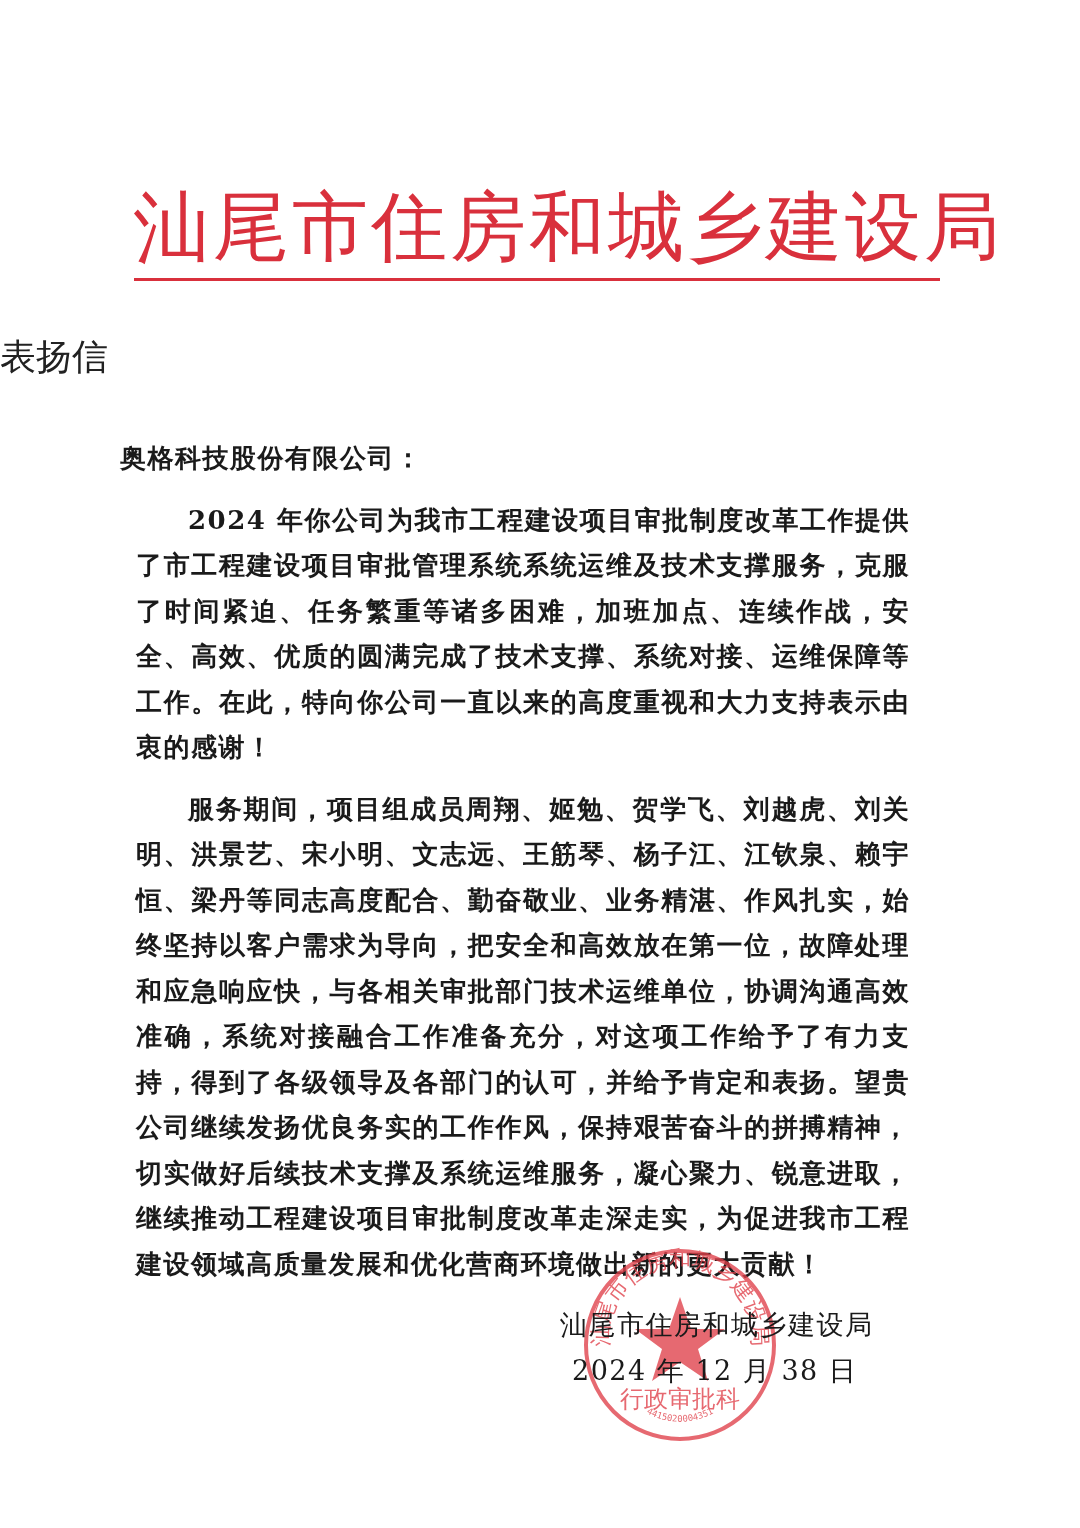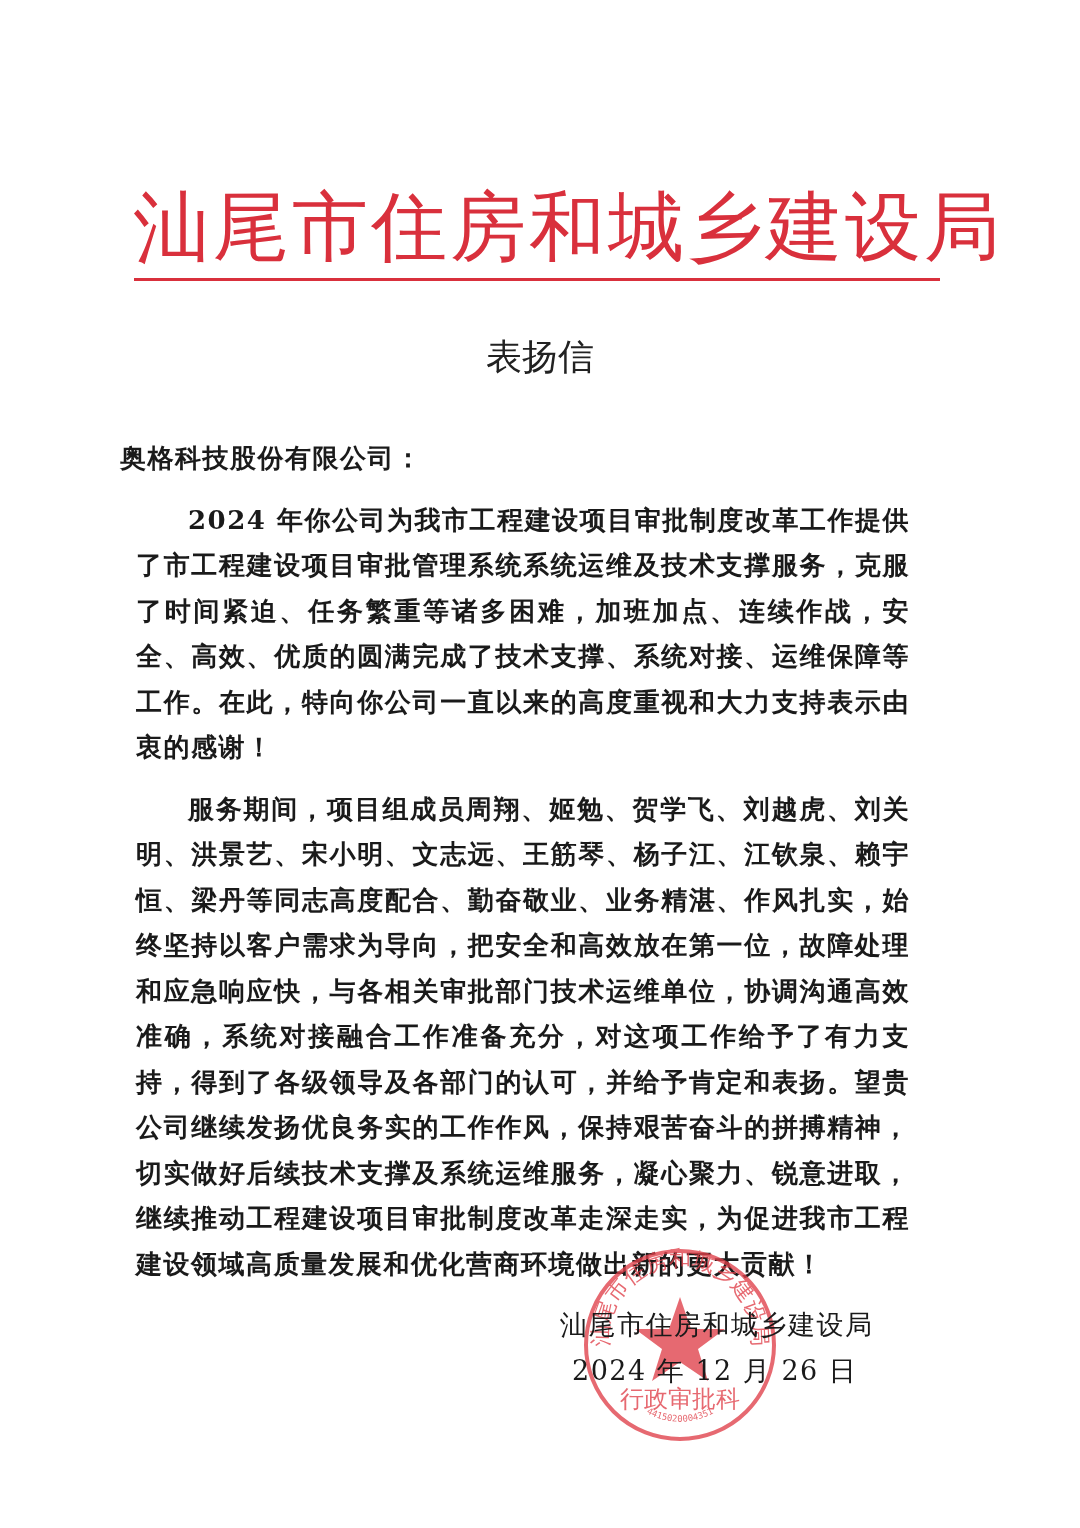--- a/index.html
+++ b/index.html
@@ -23,21 +23,21 @@
       text-align: justify;
       text-align-last: justify;
       white-space: nowrap;
     }
     .red-rule {
       position: absolute; left: 134px; top: 278px; width: 806px; height: 3px;
       background: #d9303c;
     }
     .title {
       position: absolute; left: 0; top: 332px; width: 1080px;
-      text-align: center;
+      text-align: left;
       font-family: "DejaVu Sans", "Liberation Sans", sans-serif;
       font-size: 36px; line-height: 50px;
       color: #222;
     }
 
     .body-text {
       position: absolute; left: 120px; top: 436px; width: 806px;
       font-size: 26px;
       line-height: 45.5px;
       letter-spacing: 1.5px;
@@ -94,16 +94,16 @@
       <polygon points="100,52 111,84 145,84 118,104 128,136 100,117 72,136 82,104 55,84 89,84" fill="#e0404a"></polygon>
       <text x="100" y="162" text-anchor="middle" font-family="DejaVu Sans, sans-serif" font-size="24" fill="#e0404a">行政审批科</text>
       <text font-family="DejaVu Sans Mono, monospace" font-size="9" fill="#e0404a">
         <textPath href="#codeArc" startOffset="50%" text-anchor="middle">4415020004351</textPath>
       </text>
     </svg>
   </div>
 
   <div class="signature">
     <span class="sig-org">汕尾市住房和城乡建设局</span>
-    <span class="sig-date">2024 年 12 月 26 日</span>
+    <span class="sig-date">2024 年 12 月 38 日</span>
   </div>
 
 </div>
 
 </body></html>

